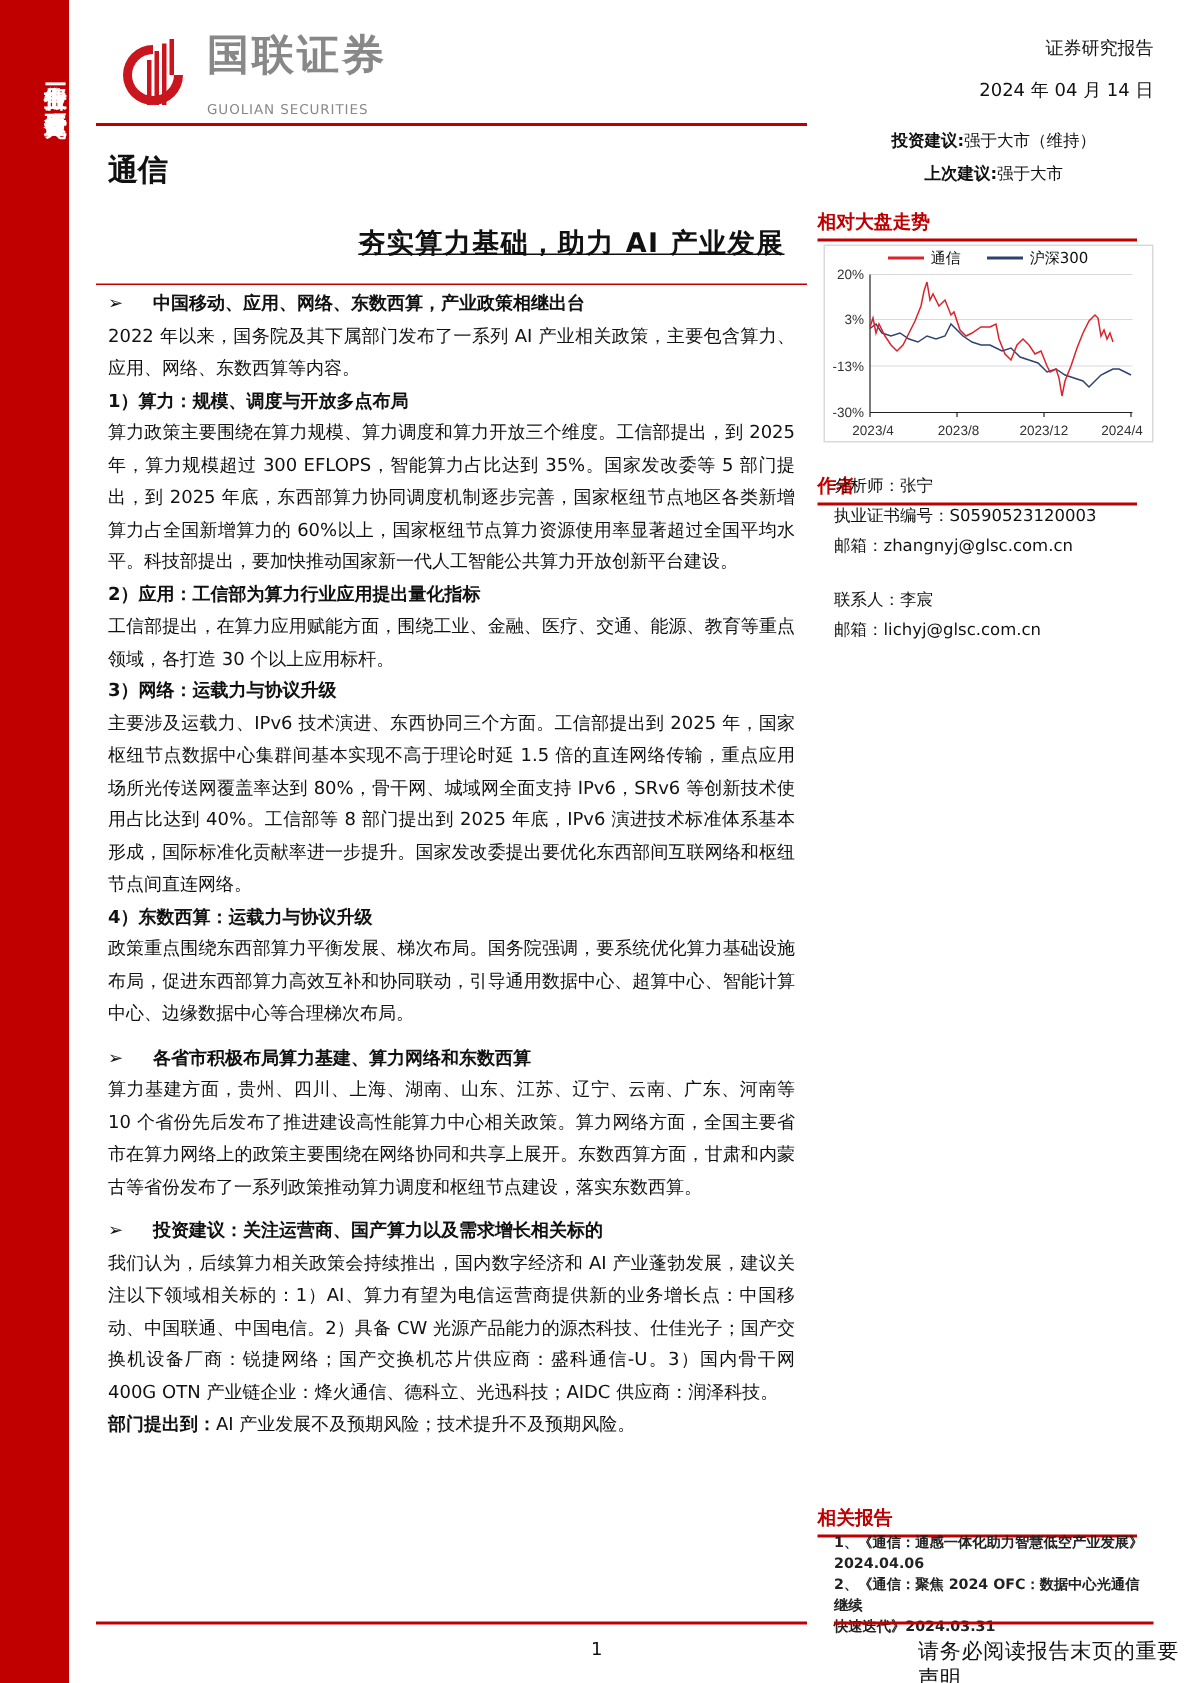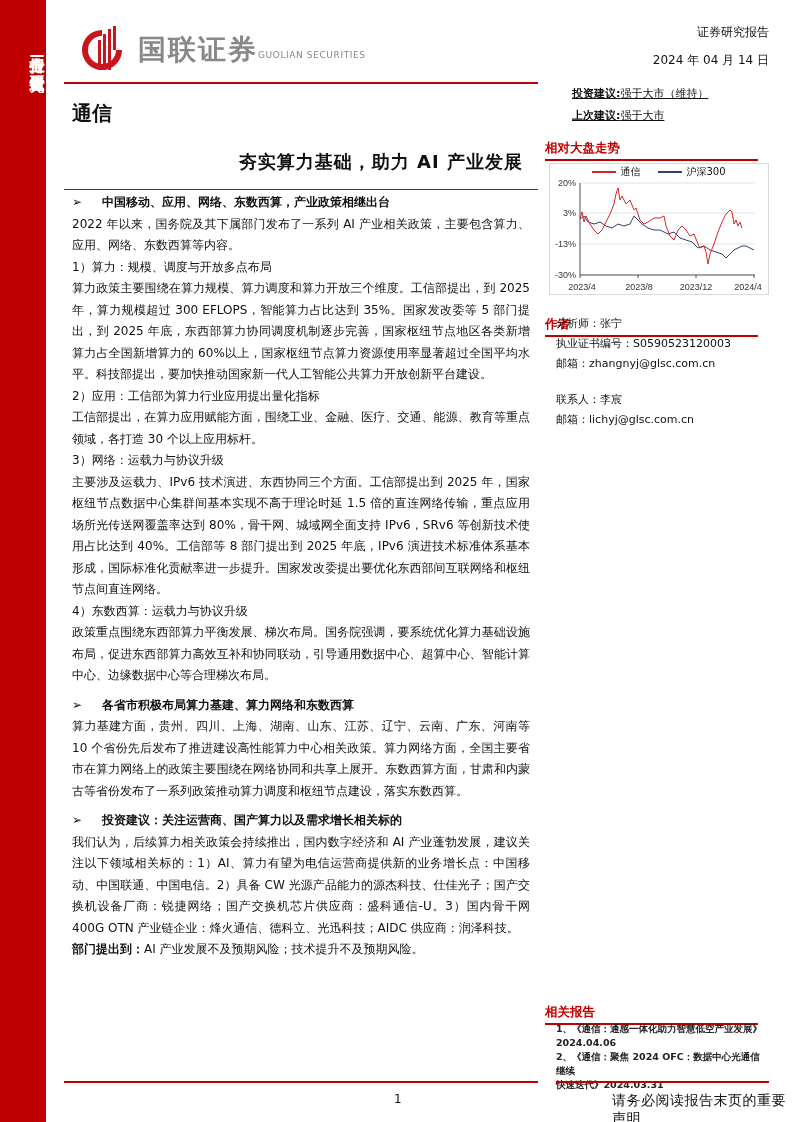--- a/index.html
+++ b/index.html
@@ -4,40 +4,40 @@
 <style>
   * { margin: 0; padding: 0; box-sizing: border-box; }
   html, body { width: 793px; height: 1122px; background: #ffffff; overflow: hidden; }
   body { position: relative; font-family: "DejaVu Sans", "Liberation Sans", sans-serif; color: #111; }
 
   .sidebar { position: absolute; left: 0; top: 0; width: 46px; height: 1122px; background: #c00000; }
   .sidebar-text { position: absolute; left: 0; top: 46px; width: 46px; color: #fff; font-weight: bold; font-size: 15px; line-height: 19px; text-align: center; writing-mode: vertical-rl; text-orientation: upright; margin: 0 auto; }
 
   .logo { position: absolute; left: 78px; top: 24px; height: 52px; display: flex; align-items: center; }
   .logo-mark { width: 48px; height: 48px; }
-  .logo-words { margin-left: 12px; display: flex; }
+  .logo-words { margin-left: 12px; display: flex; flex-direction: column; }
   .logo-cn { font-size: 28px; letter-spacing: 2px; color: #888; font-weight: bold; line-height: 32px; }
   .logo-en { font-size: 9px; color: #888; letter-spacing: 0.6px; margin-top: 16px; }
 
   .header-rule { position: absolute; left: 64px; top: 82px; width: 474px; height: 2px; background: #c00000; }
   .industry { position: absolute; left: 72px; top: 100px; font-size: 20px; font-weight: bold; }
 
   .report-type { position: absolute; right: 24px; top: 24px; font-size: 12px; }
   .report-date { position: absolute; right: 24px; top: 52px; font-size: 12px; }
-  .rating-row { position: absolute; left: 572px; width: 213px; font-size: 11px; display: flex; justify-content: flex-start; text-decoration: underline; }
+  .rating-row { position: absolute; left: 556px; width: 213px; font-size: 11px; display: flex; justify-content: center; }
   .rating-row .k { font-weight: bold; }
 
   .side-head { position: absolute; left: 545px; width: 213px; color: #c00000; font-weight: bold; font-size: 12.5px; border-bottom: 2px solid #c00000; padding-bottom: 2px; }
 
-  .main-title { position: absolute; right: 270px; top: 150px; font-size: 18px; font-weight: bold; letter-spacing: 1px; }
+  .main-title { position: absolute; right: 270px; top: 150px; font-size: 18px; font-weight: bold; letter-spacing: 1px; text-decoration: underline; }
   .title-rule { position: absolute; left: 64px; top: 189px; width: 474px; height: 1px; background: #c00000; }
 
   .body { position: absolute; left: 72px; top: 192px; width: 458px; font-size: 12px; line-height: 21.5px; text-align: justify; }
   .body p { margin: 0; }
-  .sec-head { font-weight: normal; }
+  .sec-head { font-weight: bold; }
   .bullet-head { font-weight: bold; display: flex; }
   .bullet-head .arrow { width: 30px; flex: none; }
   .gap { height: 8px; }
 
   .chart-box { position: absolute; left: 549px; top: 163px; width: 220px; height: 132px; border: 1px solid #d9d9d9; }
   .legend-item { display: flex; align-items: center; gap: 4px; }
   .legend-line { width: 24px; height: 1.5px; }
 
   .author { position: absolute; left: 556px; top: 314px; font-size: 11px; line-height: 20px; }
 

